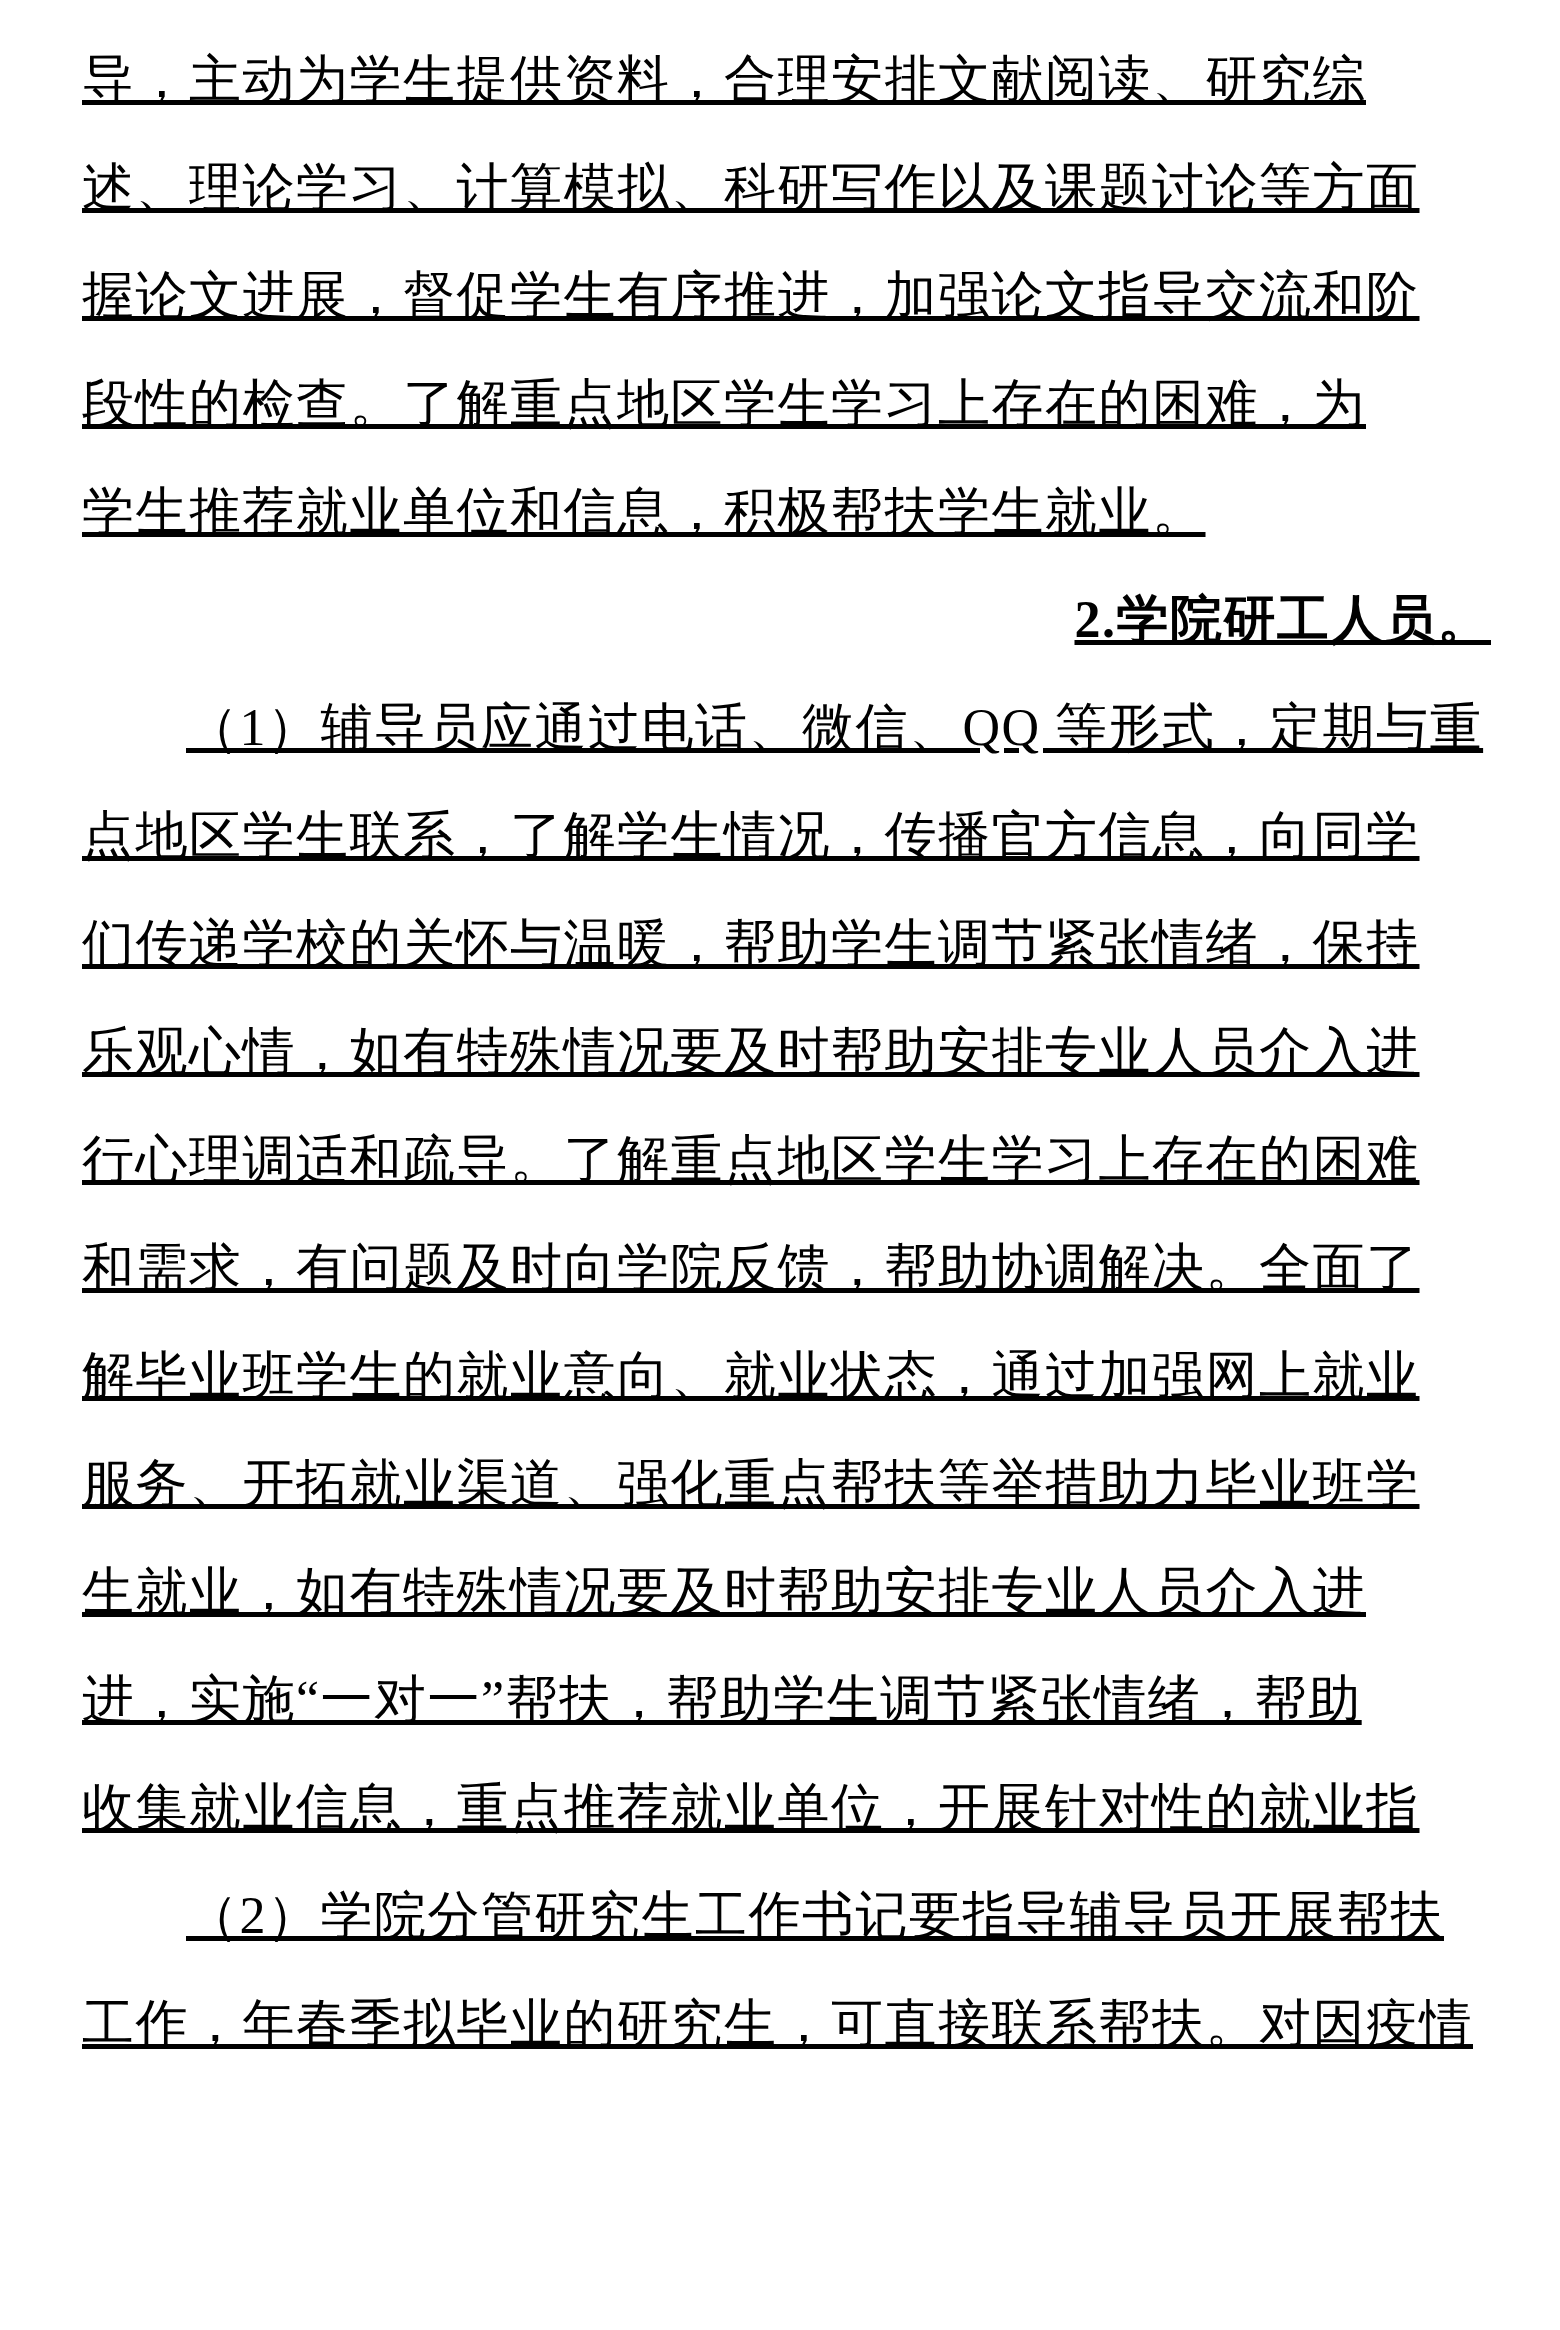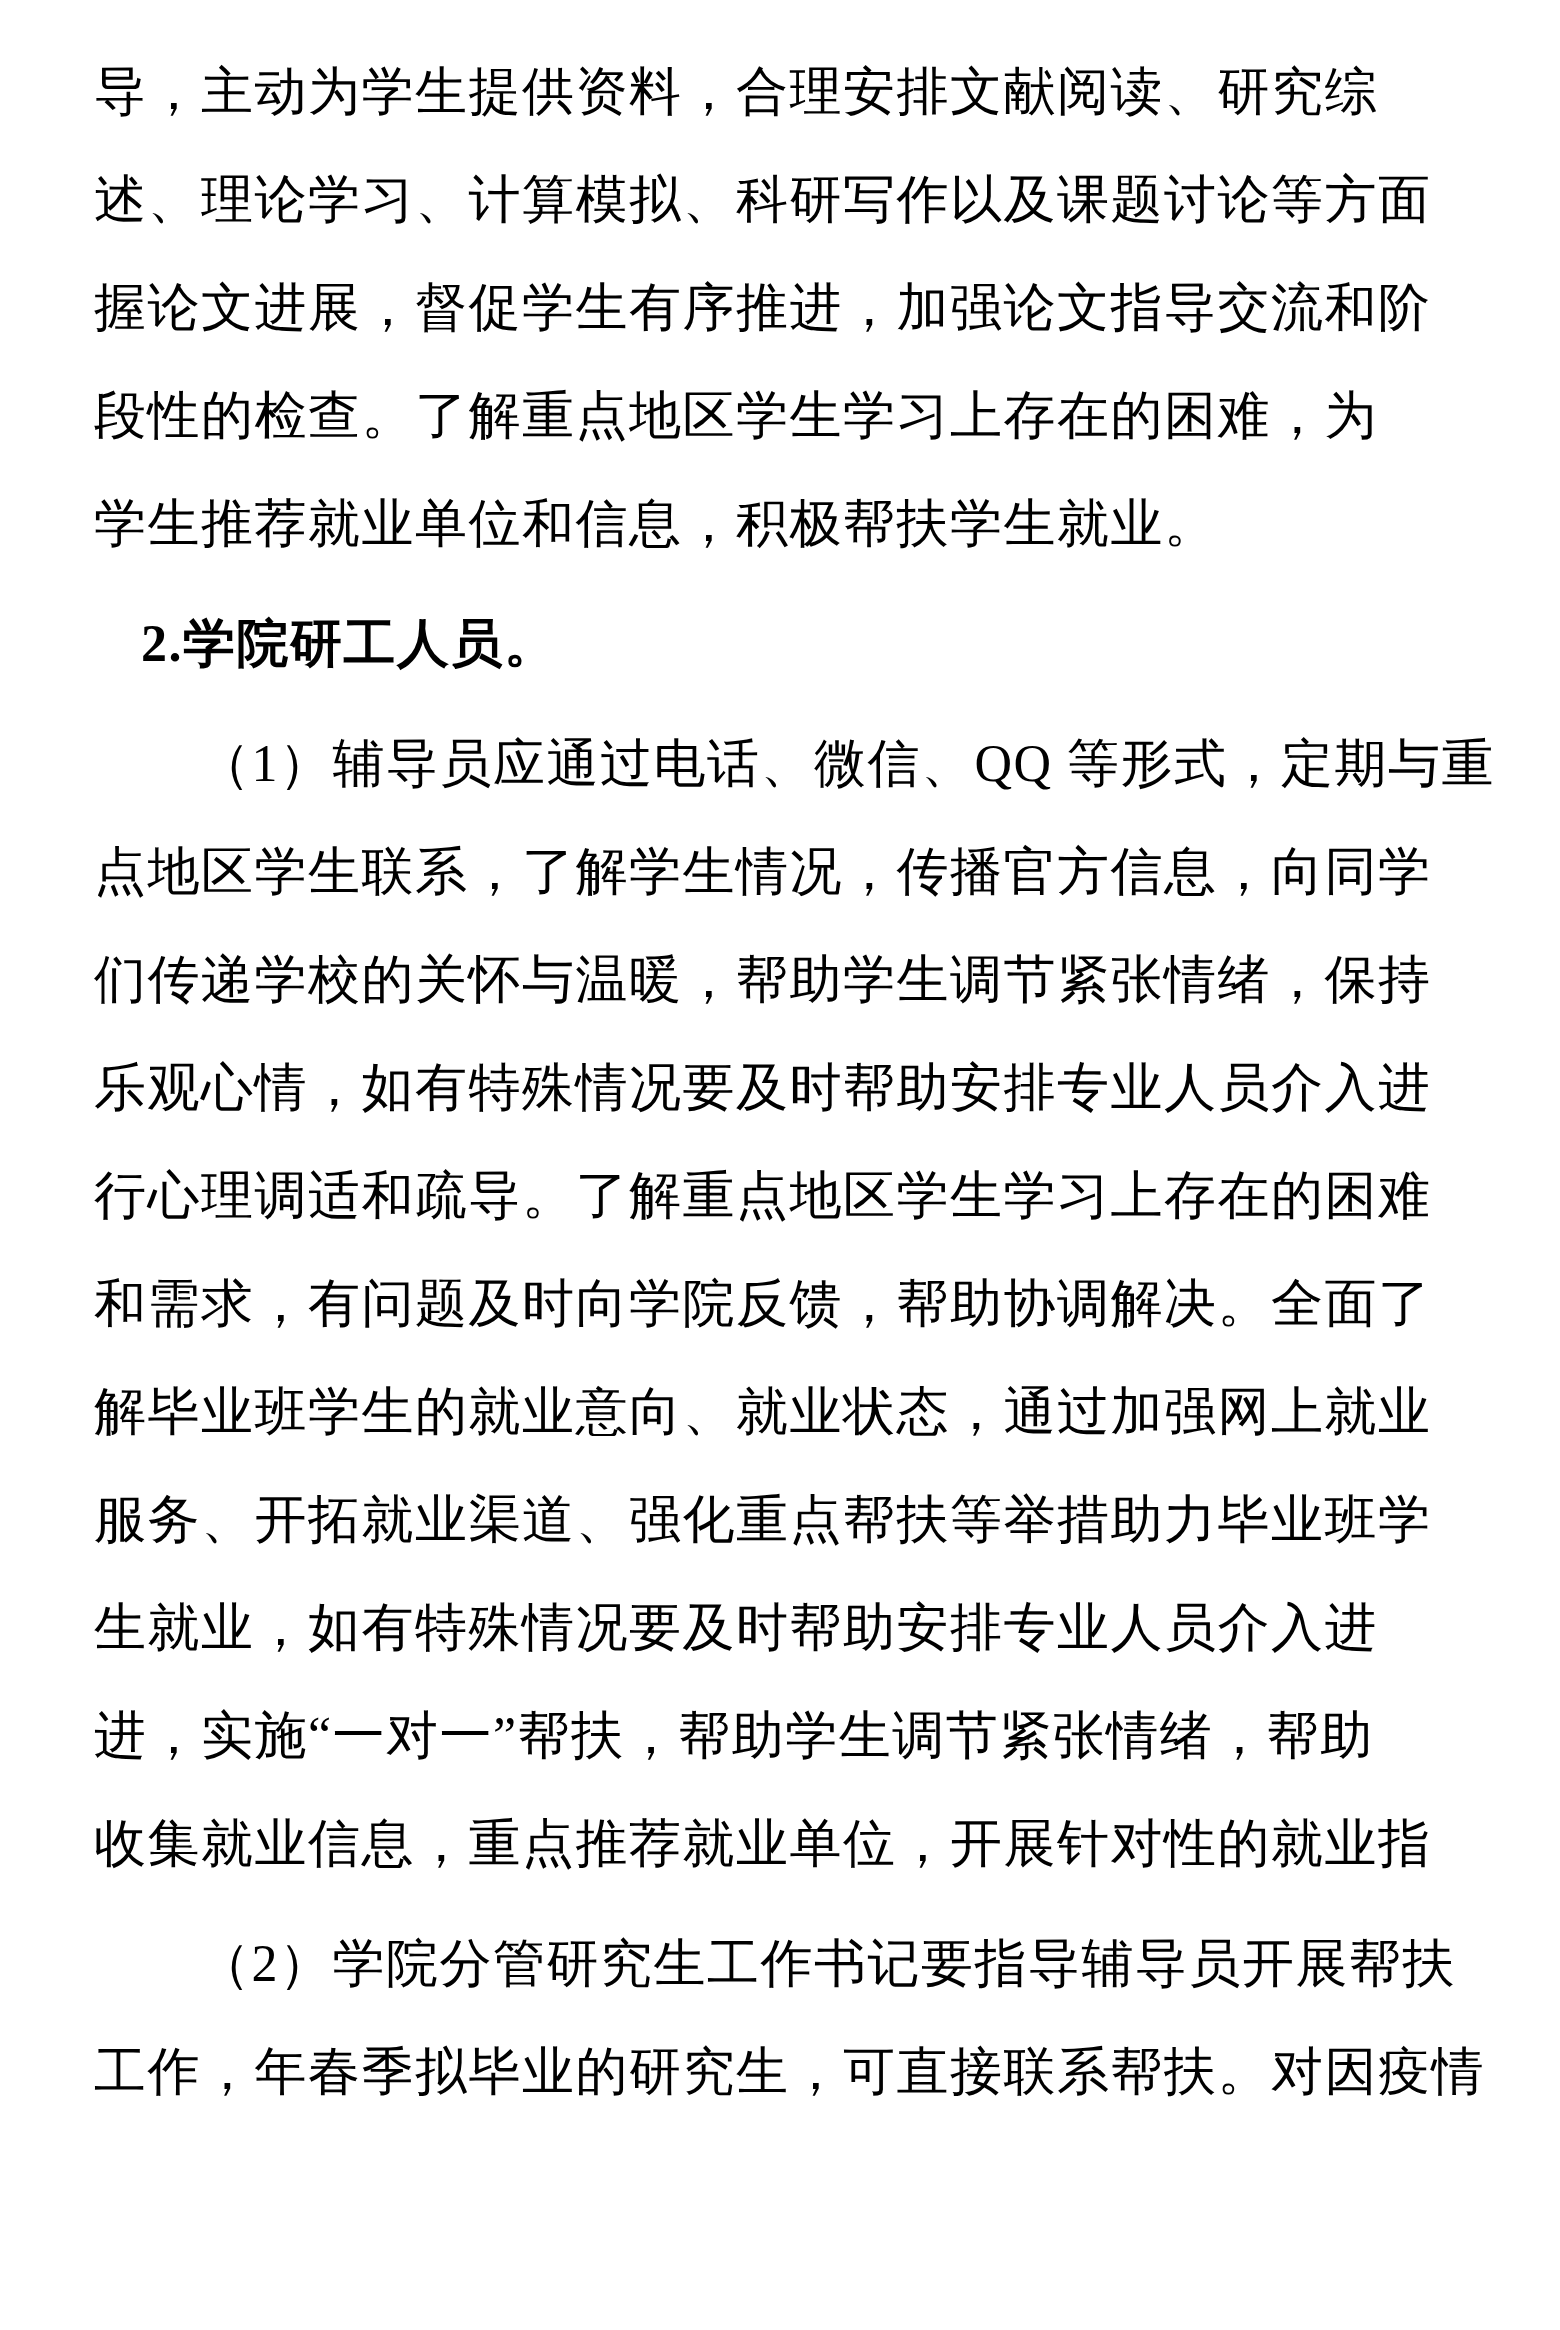--- a/index.html
+++ b/index.html
@@ -13,29 +13,29 @@
   .doc {
     position: absolute;
     left: 82px;
     top: 25.6px;
     width: 1409px;
     font-family: "Liberation Serif", "DejaVu Serif", serif;
     font-size: 52px;
     letter-spacing: 1.5px;
     color: #000000;
   }
-  .paragraph { margin: 12px; padding: 0; }
+  .paragraph { margin: 0; padding: 0; text-decoration: underline; }
   .line {
     height: 108px;
     line-height: 108px;
     white-space: nowrap;
     text-align: left;
   }
   
-  .heading .line.first { padding-left: 47px; }
+  .heading .line.first { padding-left: 47px; text-align: right; }
   .body-indent .line.first { padding-left: 104px; }
   .heading .line { font-weight: 700; }
 </style>
 </head>
 <body>
 
 <div class="page">
   <div class="doc" id="doc">
       <div class="paragraph body-continued">
         <div class="line first">导，主动为学生提供资料，合理安排文献阅读、研究综</div>

